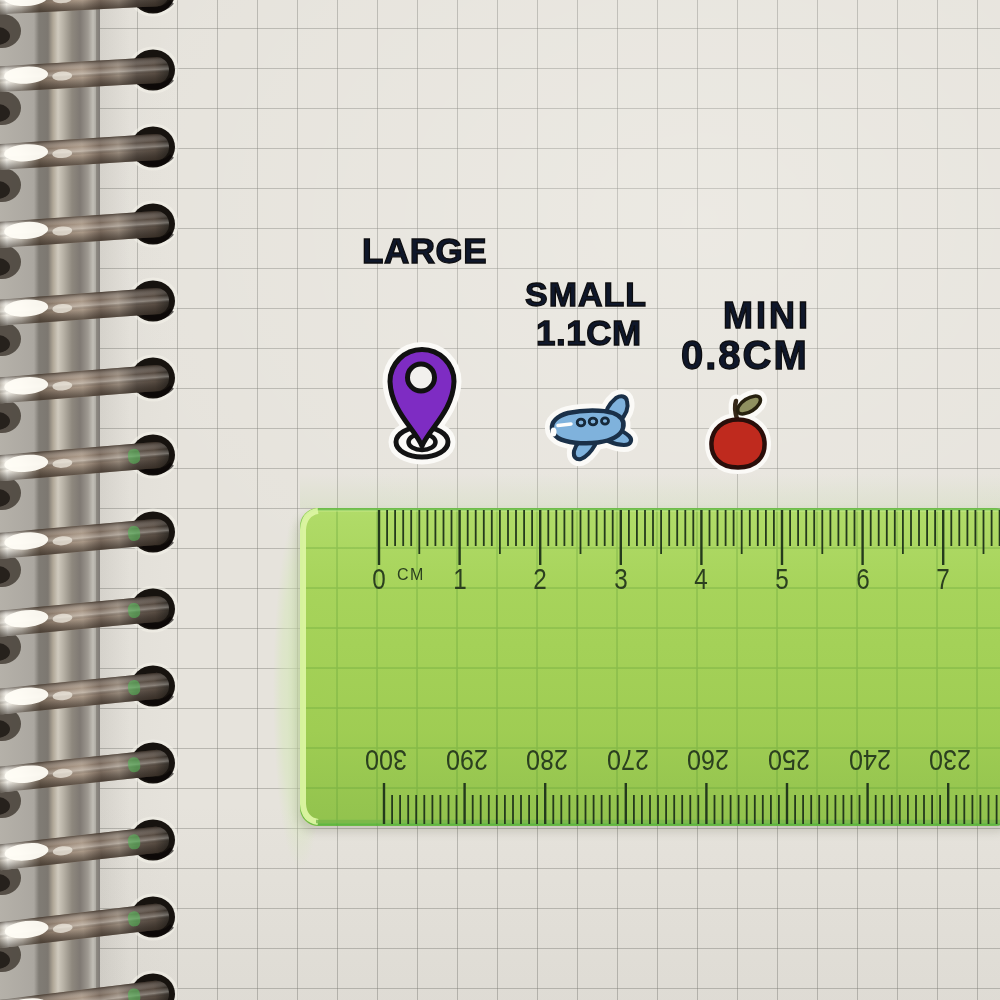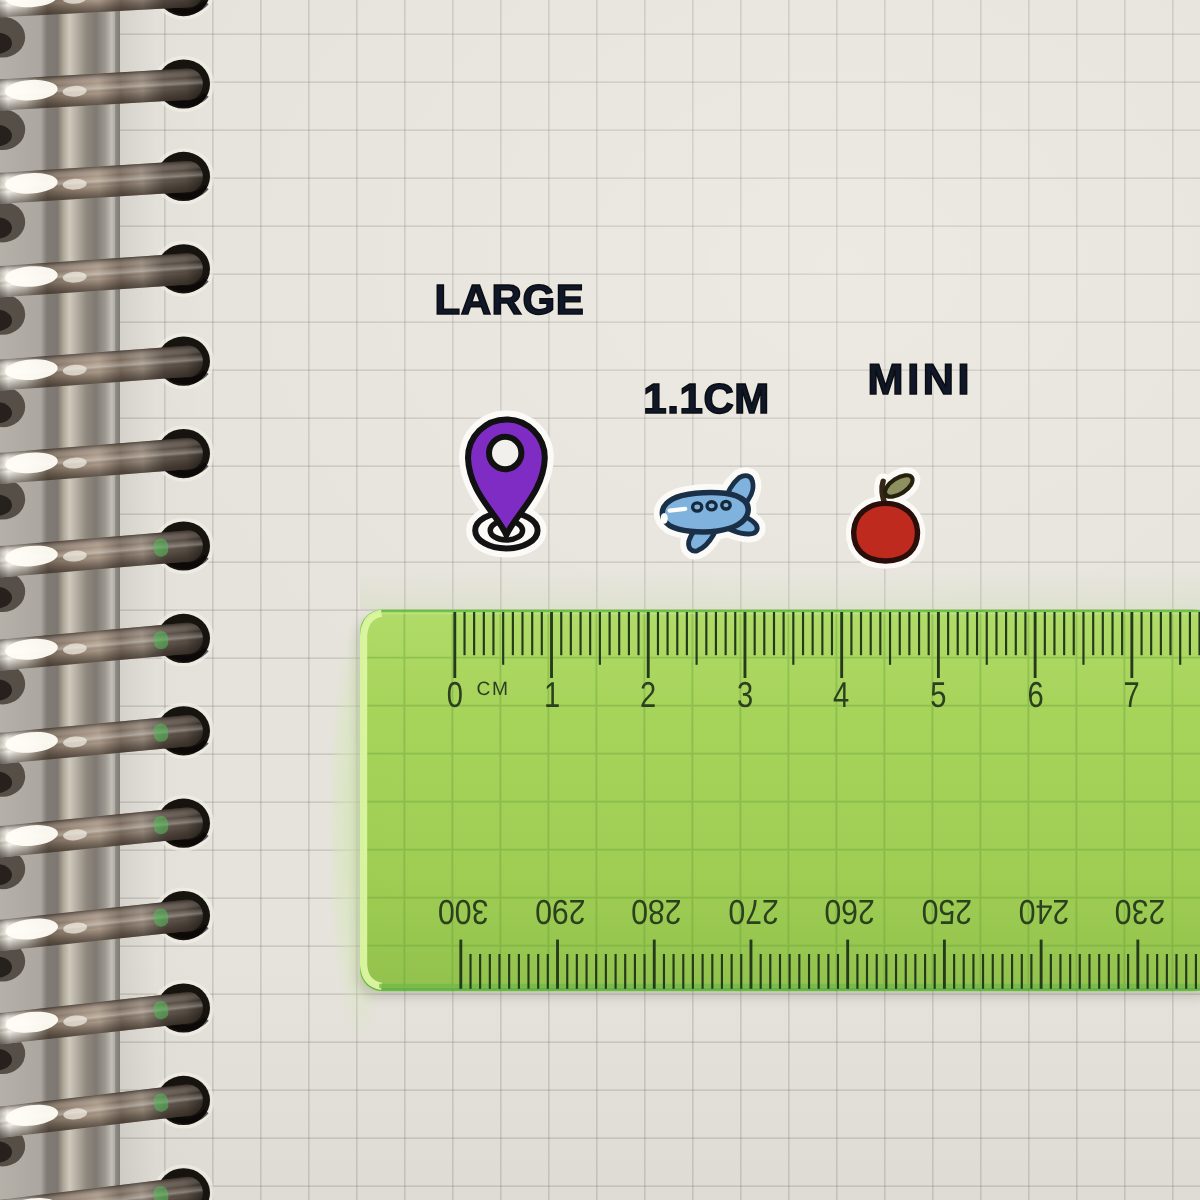--- a/index.html
+++ b/index.html
@@ -568,18 +568,20 @@
 </g>
 <path d="M737 419 C735 412 734 407 736 401" fill="none" stroke="#352718" stroke-width="4.5" stroke-linecap="round"></path>
 <ellipse cx="749" cy="405" rx="13" ry="6.5" fill="#8f9060" stroke="#26200f" stroke-width="3.5" transform="rotate(-33 749 405)"></ellipse>
 <path d="M738 419.5 C723 419.5 712.5 429 711.5 442 C710.5 457 720 467.5 738 467.5 C756 467.5 765.5 457 764.5 442 C763.5 429 753 419.5 738 419.5 Z" fill="#bf2a1e" stroke="#2a0e0a" stroke-width="4.5"></path>
 </g>
 </svg>
 
 <div class="lbl" style="left:362px;top:231px;font-size:35px;letter-spacing:0.5px;">LARGE</div>
 
 
+<div class="lbl" style="left:525px;top:275px;font-size:34px;letter-spacing:1px;">SMALL</div>
 
 <div class="lbl" style="left:536px;top:313px;font-size:35px;letter-spacing:0.5px;">1.1CM</div>
 
 <div class="lbl" style="left:723px;top:295px;font-size:36px;letter-spacing:3px;">MINI</div>
 
+<div class="lbl" style="left:681px;top:333px;font-size:40px;letter-spacing:2px;">0.8CM</div>
 </div>
 
 </body></html>

